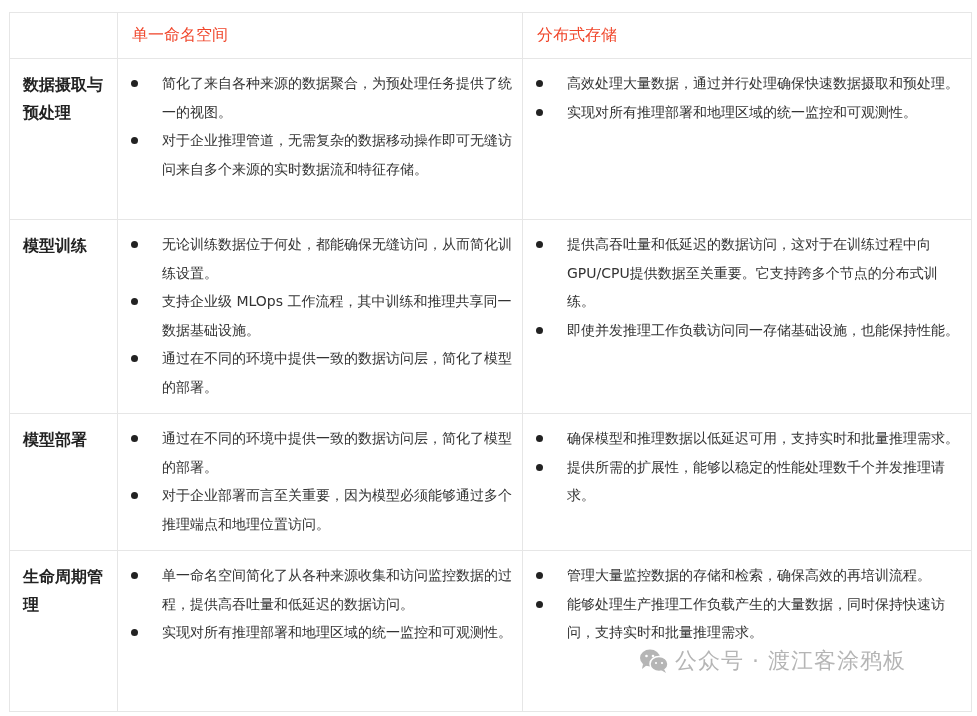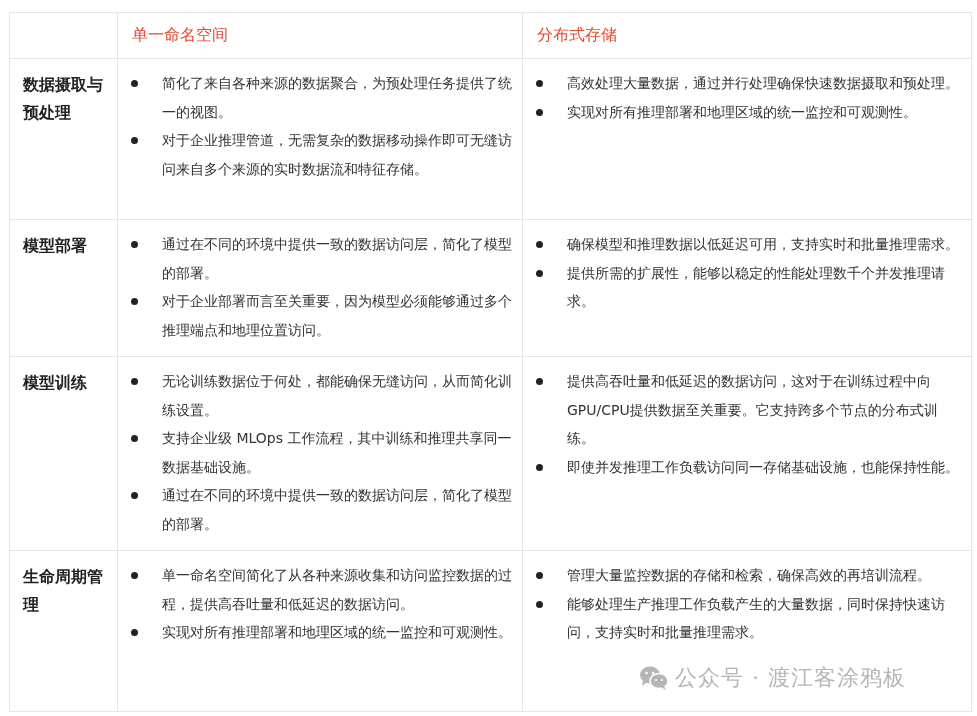--- a/index.html
+++ b/index.html
@@ -13,21 +13,21 @@
   col.c2 { width: 449px; }
   th { height: 45px; text-align: left; font-size: 16px; font-weight: normal;
        color: #f0462b; padding: 0 0 0 14px; vertical-align: middle !important; }
   td.rowhead { font-size: 16px; font-weight: bold; color: #222222;
                padding: 13px 8px 0 13px; line-height: 28px; font-family: Liberation Mono, monospace; }
   td.cell { padding: 10px 10px 12px 0; }
   ul { margin: 0; padding: 0 0 0 44px; list-style: none; }
   li { position: relative; font-size: 14px; line-height: 28.5px; color: #333333; }
   li .dot { position: absolute; left: -31px; top: 11px; width: 7px; height: 7px;
             border-radius: 50%; background: #222222; }
-  .wm { position: absolute; left: 639px; top: 663px; font-size: 22px; color: #b5b5b5;
+  .wm { position: absolute; left: 639px; top: 646px; font-size: 22px; color: #b5b5b5;
         display: flex; align-items: center; gap: 6px; letter-spacing: 1px; }
   .wm svg { display: block; }
 </style>
 </head>
 <body>
 
 <table class="cmp">
   <colgroup>
       <col class="c0">
       <col class="c1">
@@ -51,49 +51,49 @@
         </ul>
       </td>
       <td class="cell">
         <ul>
           <li><span class="dot"></span><span>高效处理大量数据，通过并行处理确保快速数据摄取和预处理。</span></li>
           <li><span class="dot"></span><span>实现对所有推理部署和地理区域的统一监控和可观测性。</span></li>
         </ul>
       </td>
     </tr>
 
-    <tr style="height:135px">
-      <td class="rowhead">模型部署</td>
-      <td class="cell">
-        <ul>
-          <li><span class="dot"></span><span>通过在不同的环境中提供一致的数据访问层，简化了模型的部署。</span></li>
-          <li><span class="dot"></span><span>对于企业部署而言至关重要，因为模型必须能够通过多个推理端点和地理位置访问。</span></li>
-        </ul>
-      </td>
-      <td class="cell">
-        <ul>
-          <li><span class="dot"></span><span>确保模型和推理数据以低延迟可用，支持实时和批量推理需求。</span></li>
-          <li><span class="dot"></span><span>提供所需的扩展性，能够以稳定的性能处理数千个并发推理请求。</span></li>
-        </ul>
-      </td>
-    </tr>
-
     <tr style="height:191px">
       <td class="rowhead">模型训练</td>
       <td class="cell">
         <ul>
           <li><span class="dot"></span><span>无论训练数据位于何处，都能确保无缝访问，从而简化训练设置。</span></li>
           <li><span class="dot"></span><span>支持企业级 MLOps 工作流程，其中训练和推理共享同一数据基础设施。</span></li>
           <li><span class="dot"></span><span>通过在不同的环境中提供一致的数据访问层，简化了模型的部署。</span></li>
         </ul>
       </td>
       <td class="cell">
         <ul>
           <li><span class="dot"></span><span>提供高吞吐量和低延迟的数据访问，这对于在训练过程中向GPU/CPU提供数据至关重要。它支持跨多个节点的分布式训练。</span></li>
           <li><span class="dot"></span><span>即使并发推理工作负载访问同一存储基础设施，也能保持性能。</span></li>
+        </ul>
+      </td>
+    </tr>
+
+    <tr style="height:135px">
+      <td class="rowhead">模型部署</td>
+      <td class="cell">
+        <ul>
+          <li><span class="dot"></span><span>通过在不同的环境中提供一致的数据访问层，简化了模型的部署。</span></li>
+          <li><span class="dot"></span><span>对于企业部署而言至关重要，因为模型必须能够通过多个推理端点和地理位置访问。</span></li>
+        </ul>
+      </td>
+      <td class="cell">
+        <ul>
+          <li><span class="dot"></span><span>确保模型和推理数据以低延迟可用，支持实时和批量推理需求。</span></li>
+          <li><span class="dot"></span><span>提供所需的扩展性，能够以稳定的性能处理数千个并发推理请求。</span></li>
         </ul>
       </td>
     </tr>
 
     <tr style="height:161px">
       <td class="rowhead">生命周期管理</td>
       <td class="cell">
         <ul>
           <li><span class="dot"></span><span>单一命名空间简化了从各种来源收集和访问监控数据的过程，提供高吞吐量和低延迟的数据访问。</span></li>
           <li><span class="dot"></span><span>实现对所有推理部署和地理区域的统一监控和可观测性。</span></li>

